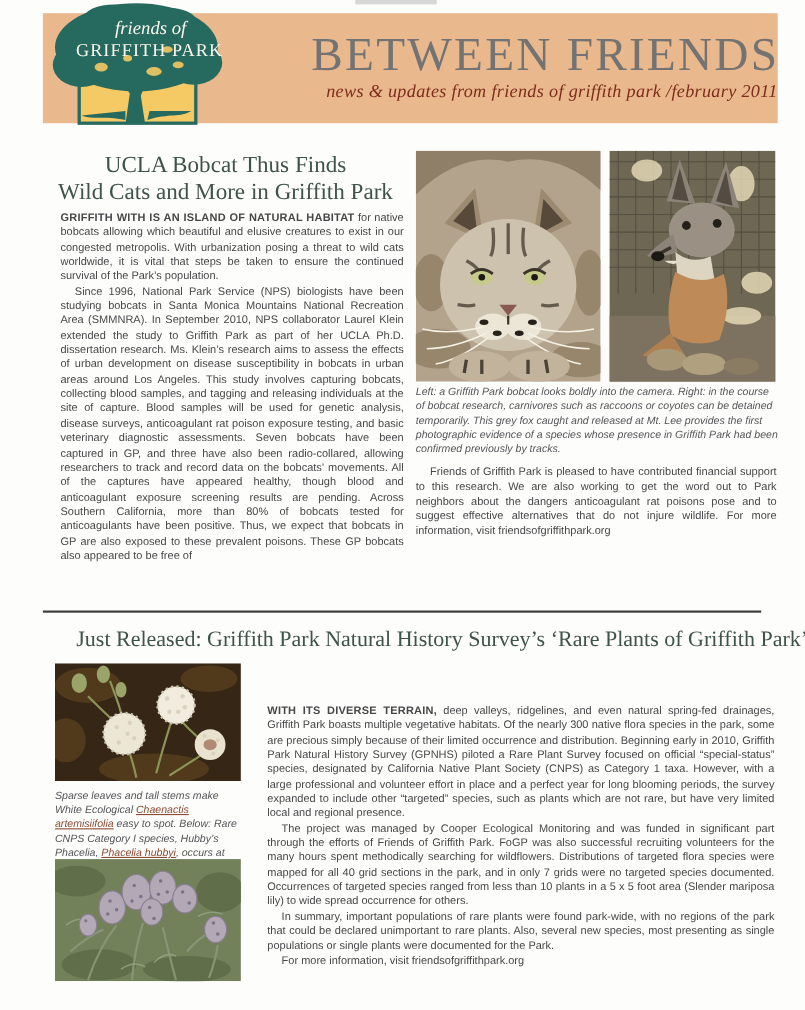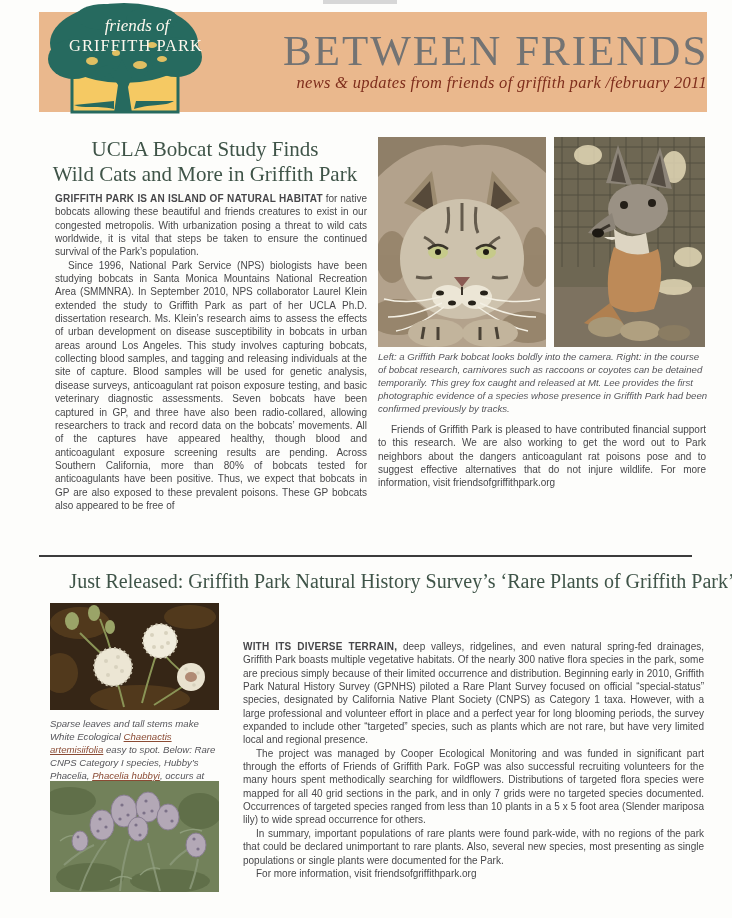--- a/index.html
+++ b/index.html
@@ -77,26 +77,26 @@
       <text x="92" y="50" font-size="16.5" letter-spacing="1">GRIFFITH PARK</text>
     </g>
   </svg>
 
   <div class="masthead">
     <div class="nl-title">BETWEEN FRIENDS</div>
     <div class="nl-sub">news &amp; updates from friends of griffith park /february 2011</div>
   </div>
 
   <div class="art-head a1-head">
-    <div>UCLA Bobcat Study Finds</div>
+    <div>UCLA Bobcat Thus Finds</div>
     <div>Wild Cats and More in Griffith Park</div>
   </div>
 
   <div class="body-txt a1-left">
-    <p><span class="lead">GRIFFITH PARK IS AN ISLAND OF NATURAL HABITAT</span><span> for native bobcats allowing these beautiful and friends creatures to exist in our congested metropolis. With urbanization posing a threat to wild cats worldwide, it is vital that steps be taken to ensure the continued survival of the Park’s population.</span></p>
+    <p><span class="lead">GRIFFITH WITH IS AN ISLAND OF NATURAL HABITAT</span><span> for native bobcats allowing which beautiful and elusive creatures to exist in our congested metropolis. With urbanization posing a threat to wild cats worldwide, it is vital that steps be taken to ensure the continued survival of the Park’s population.</span></p>
     <p class="ind">Since 1996, National Park Service (NPS) biologists have been studying bobcats in Santa Monica Mountains National Recreation Area (SMMNRA). In September 2010, NPS collaborator Laurel Klein extended the study to Griffith Park as part of her UCLA Ph.D. dissertation research. Ms. Klein’s research aims to assess the effects of urban development on disease susceptibility in bobcats in urban areas around Los Angeles. This study involves capturing bobcats, collecting blood samples, and tagging and releasing individuals at the site of capture. Blood samples will be used for genetic analysis, disease surveys, anticoagulant rat poison exposure testing, and basic veterinary diagnostic assessments. Seven bobcats have been captured in GP, and three have also been radio-collared, allowing researchers to track and record data on the bobcats’ movements. All of the captures have appeared healthy, though blood and anticoagulant exposure screening results are pending. Across Southern California, more than 80% of bobcats tested for anticoagulants have been positive. Thus, we expect that bobcats in GP are also exposed to these prevalent poisons. These GP bobcats also appeared to be free of</p>
   </div>
 
   <svg class="photo ph-bobcat" viewBox="0 0 168 210" preserveAspectRatio="none">
     <rect width="168" height="210" fill="#b3a28c"></rect>
     <path d="M0,40 Q40,0 84,10 Q130,0 168,36 L168,0 L0,0 Z" fill="#8f7f68"></path>
     <g fill="#857358" opacity="0.6">
       <ellipse cx="20" cy="180" rx="30" ry="18"></ellipse>
         <ellipse cx="150" cy="190" rx="28" ry="16"></ellipse>
       <ellipse cx="14" cy="120" rx="16" ry="26"></ellipse>

